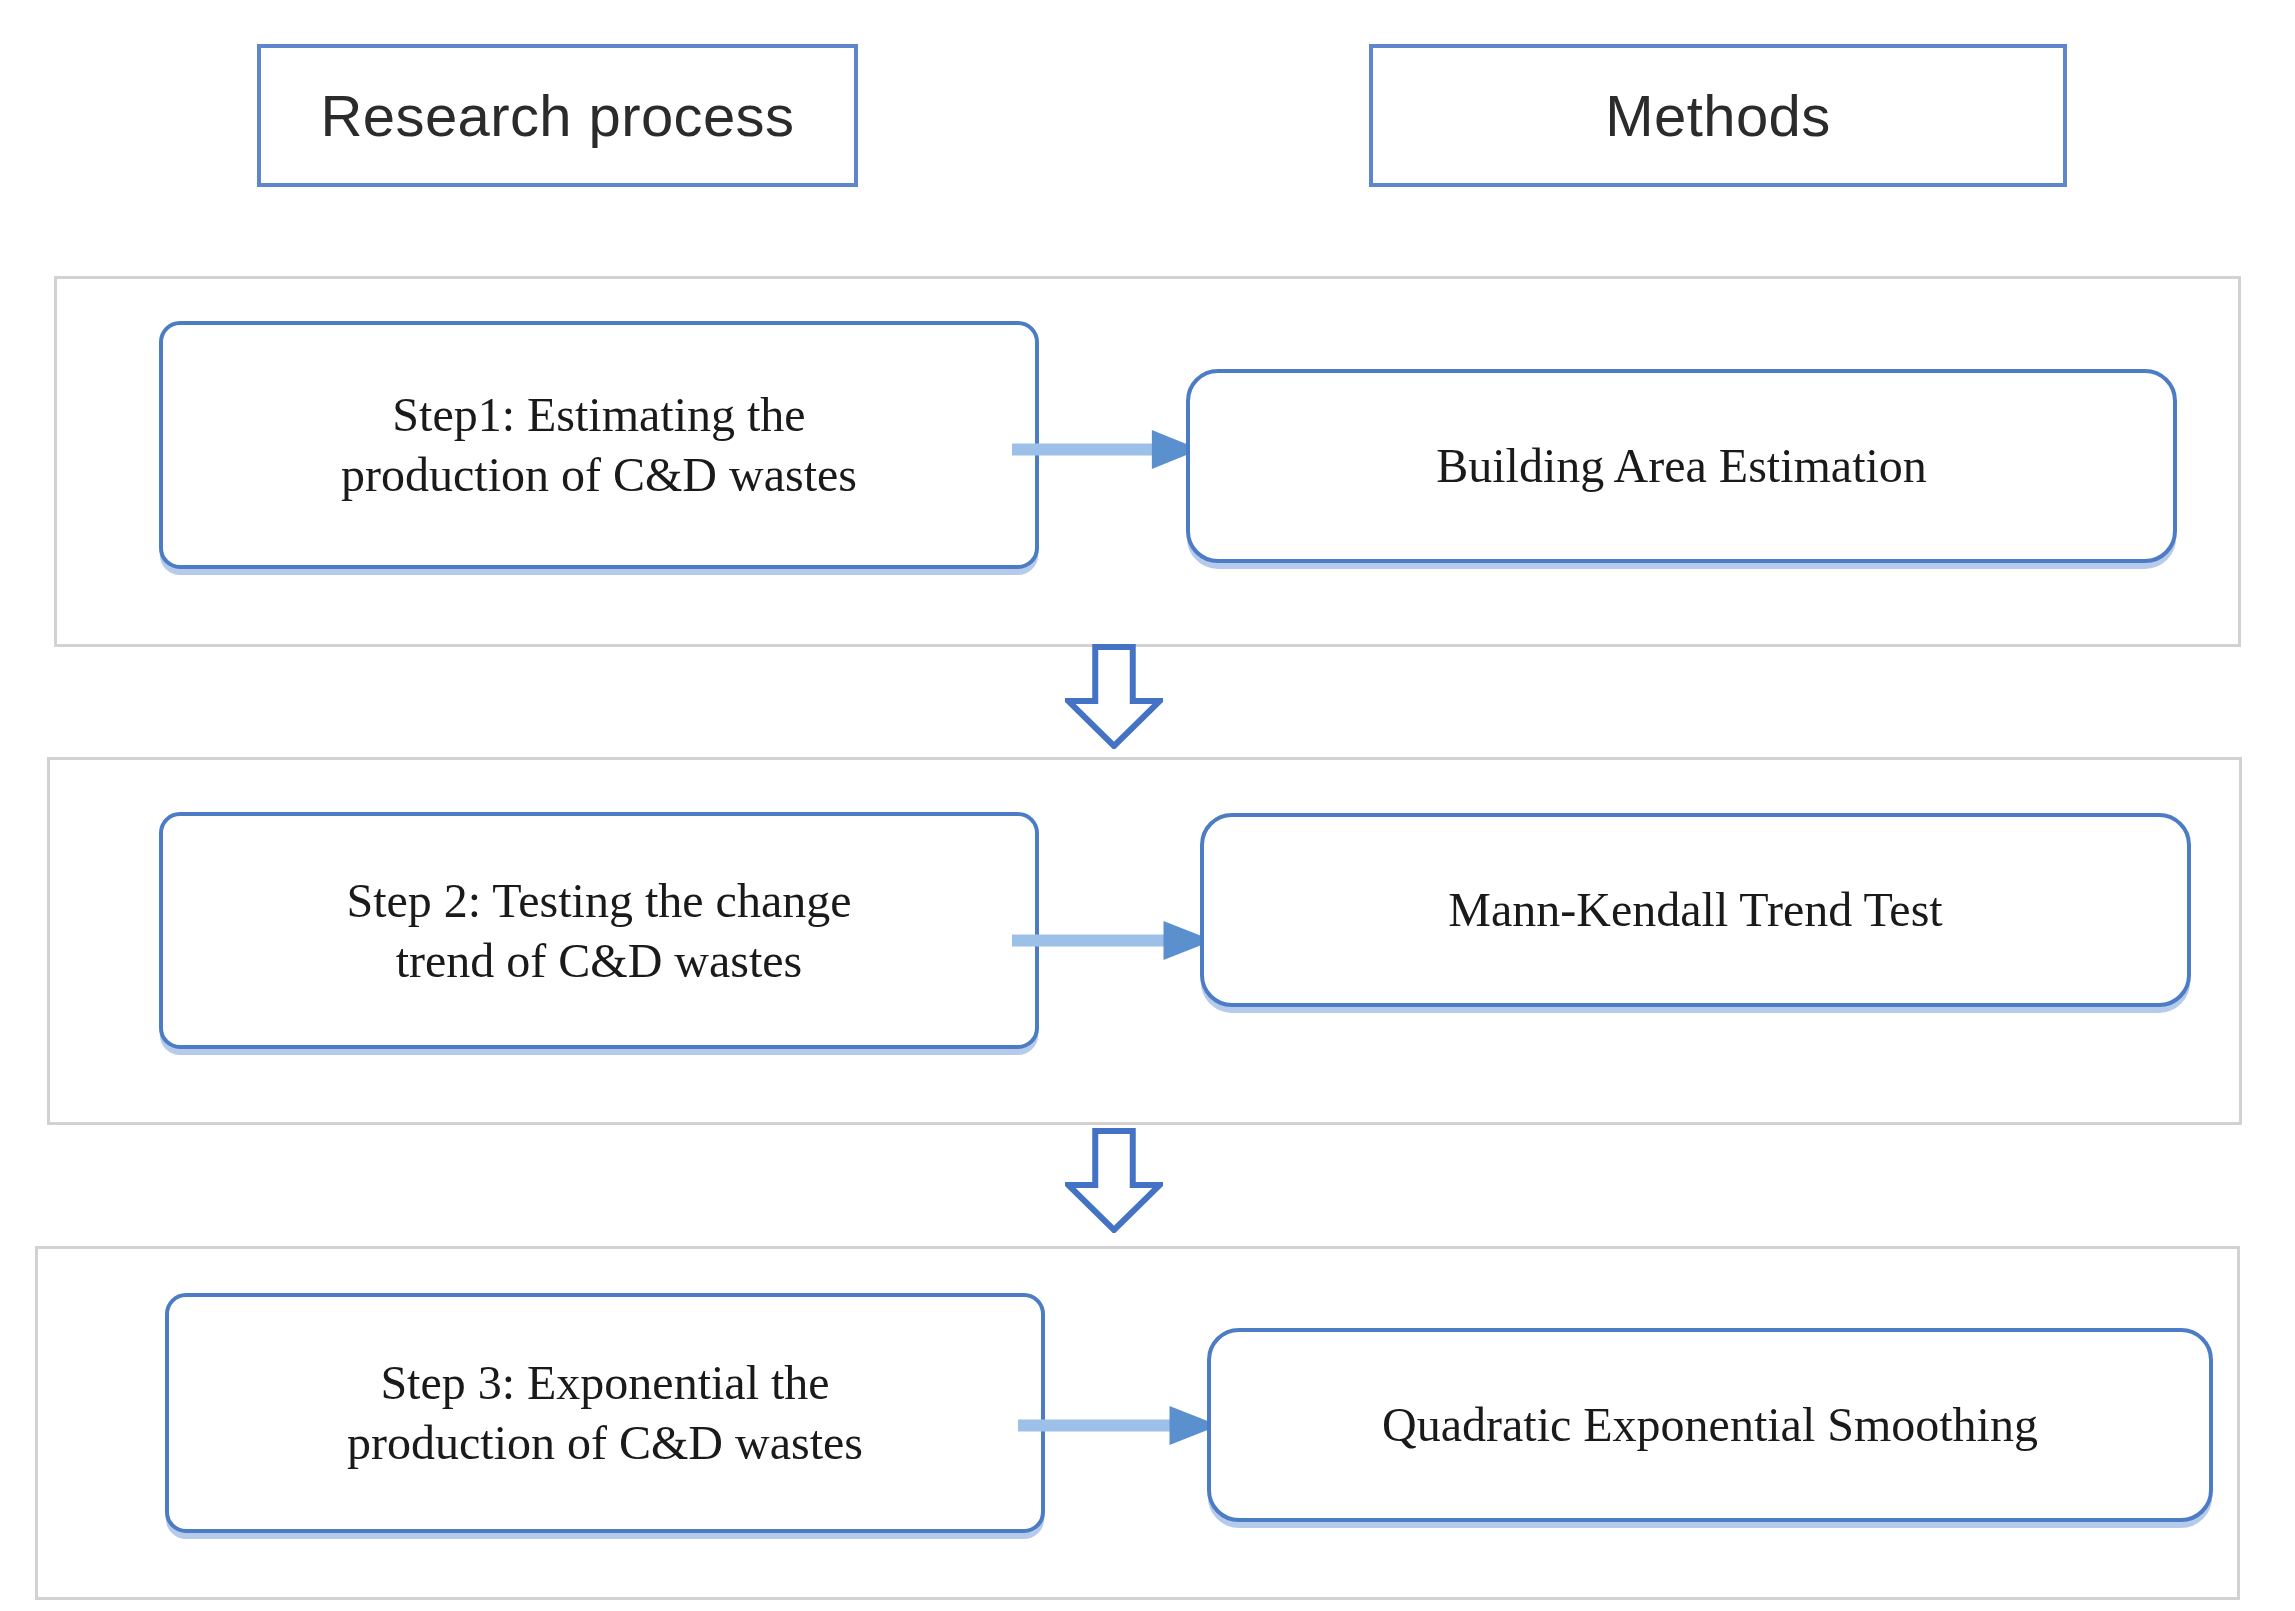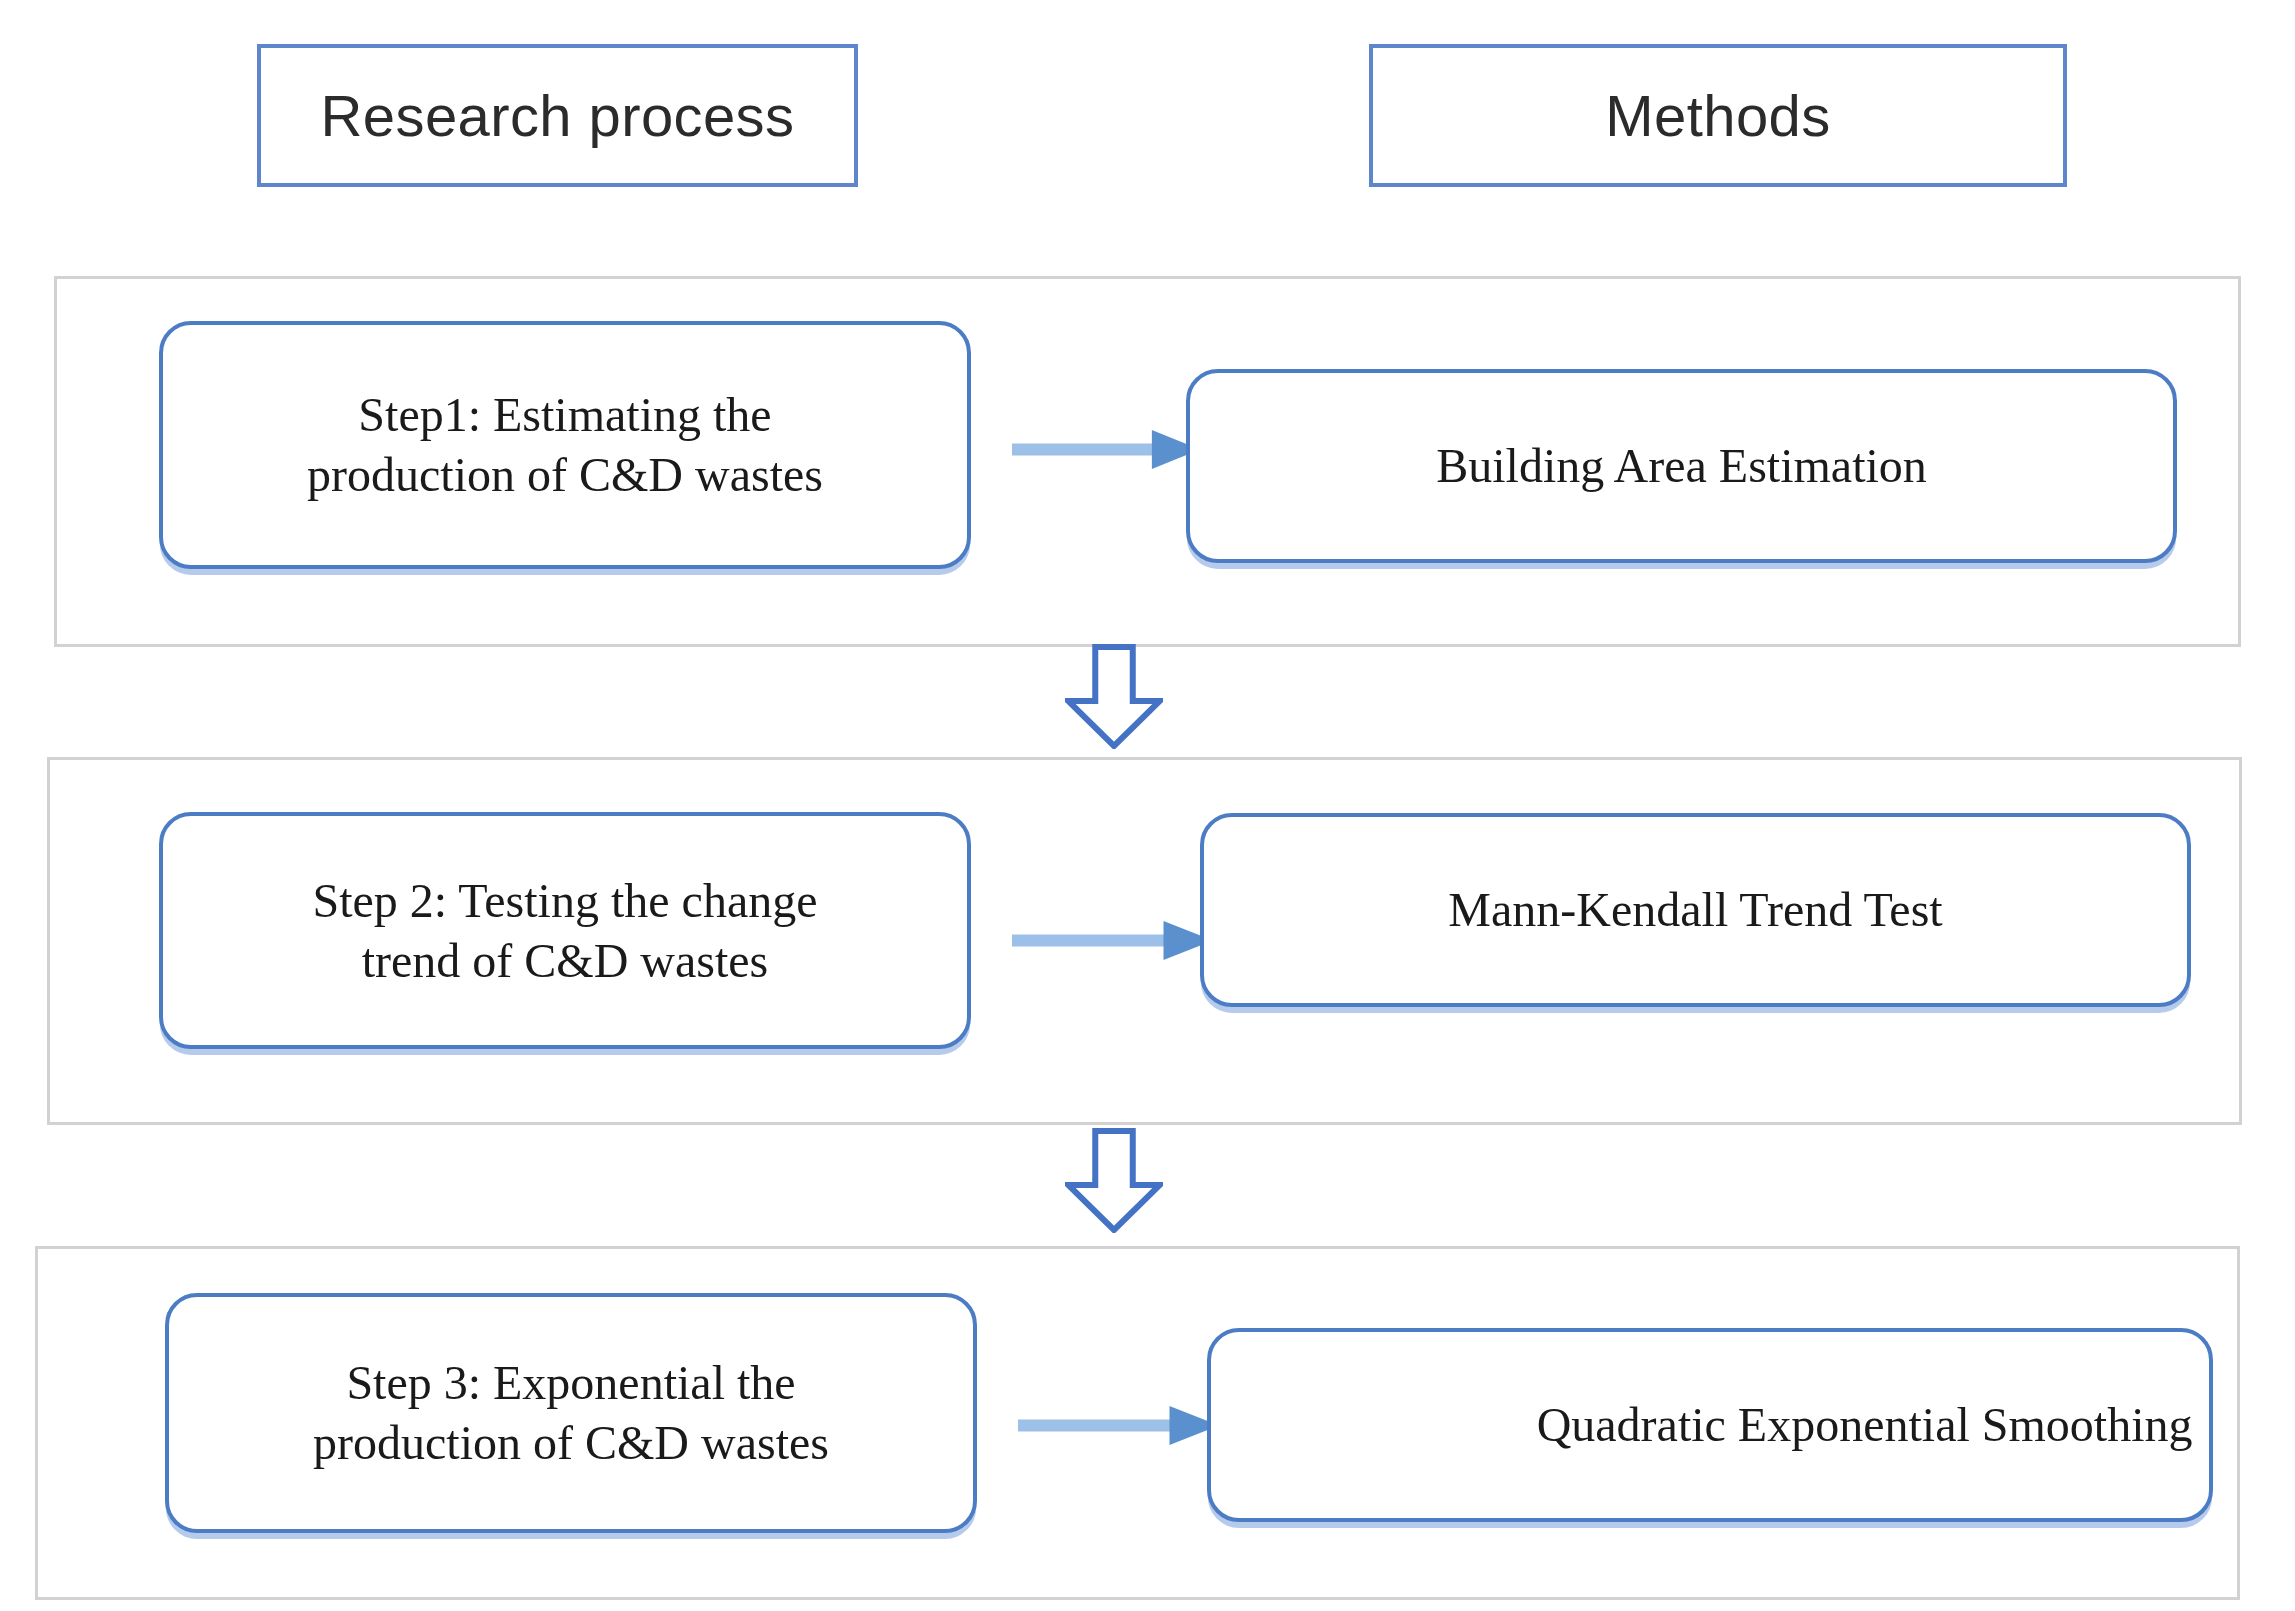--- a/index.html
+++ b/index.html
@@ -67,31 +67,31 @@
     box-shadow: 0 6.8px 0 -0.8px rgba(122,160,220,0.55);
   }
   .rbox .label {
     font-family: "Liberation Serif", serif;
     color: #1a1a1a;
     line-height: 1.24;
     padding: 0 16.5px;
   }
 
   
-  .step-box { width: 812px; }
+  .step-box { width: 880px; border-radius: 21px; }
   .step-box .label { font-size: 48px; }
   #step-box-1 { left: 159px; top: 321px; height: 248px; }
   #step-box-2 { left: 159px; top: 812px; height: 237px; }
   #step-box-3 { left: 165px; top: 1293px; height: 240px; }
 
   
   .method-box .label { font-size: 48px; white-space: nowrap; }
   #method-box-1 { left: 1186px; top: 369px; width: 991px; height: 194px; }
   #method-box-2 { left: 1200px; top: 813px; width: 991px; height: 194px; }
-  #method-box-3 { left: 1207px; top: 1328px; width: 1006px; height: 194px; justify-content: flex-end; }
+  #method-box-3 { left: 1207px; top: 1328px; width: 1006px; height: 194px; }
 
   
   .connector {
     position: absolute;
     height: 45px;
     display: block;
   }
   #connector-1 { left: 1012px; top: 427px; width: 188px; }
   #connector-2 { left: 1012px; top: 918px; width: 201px; }
   #connector-3 { left: 1018px; top: 1403px; width: 201px; }

